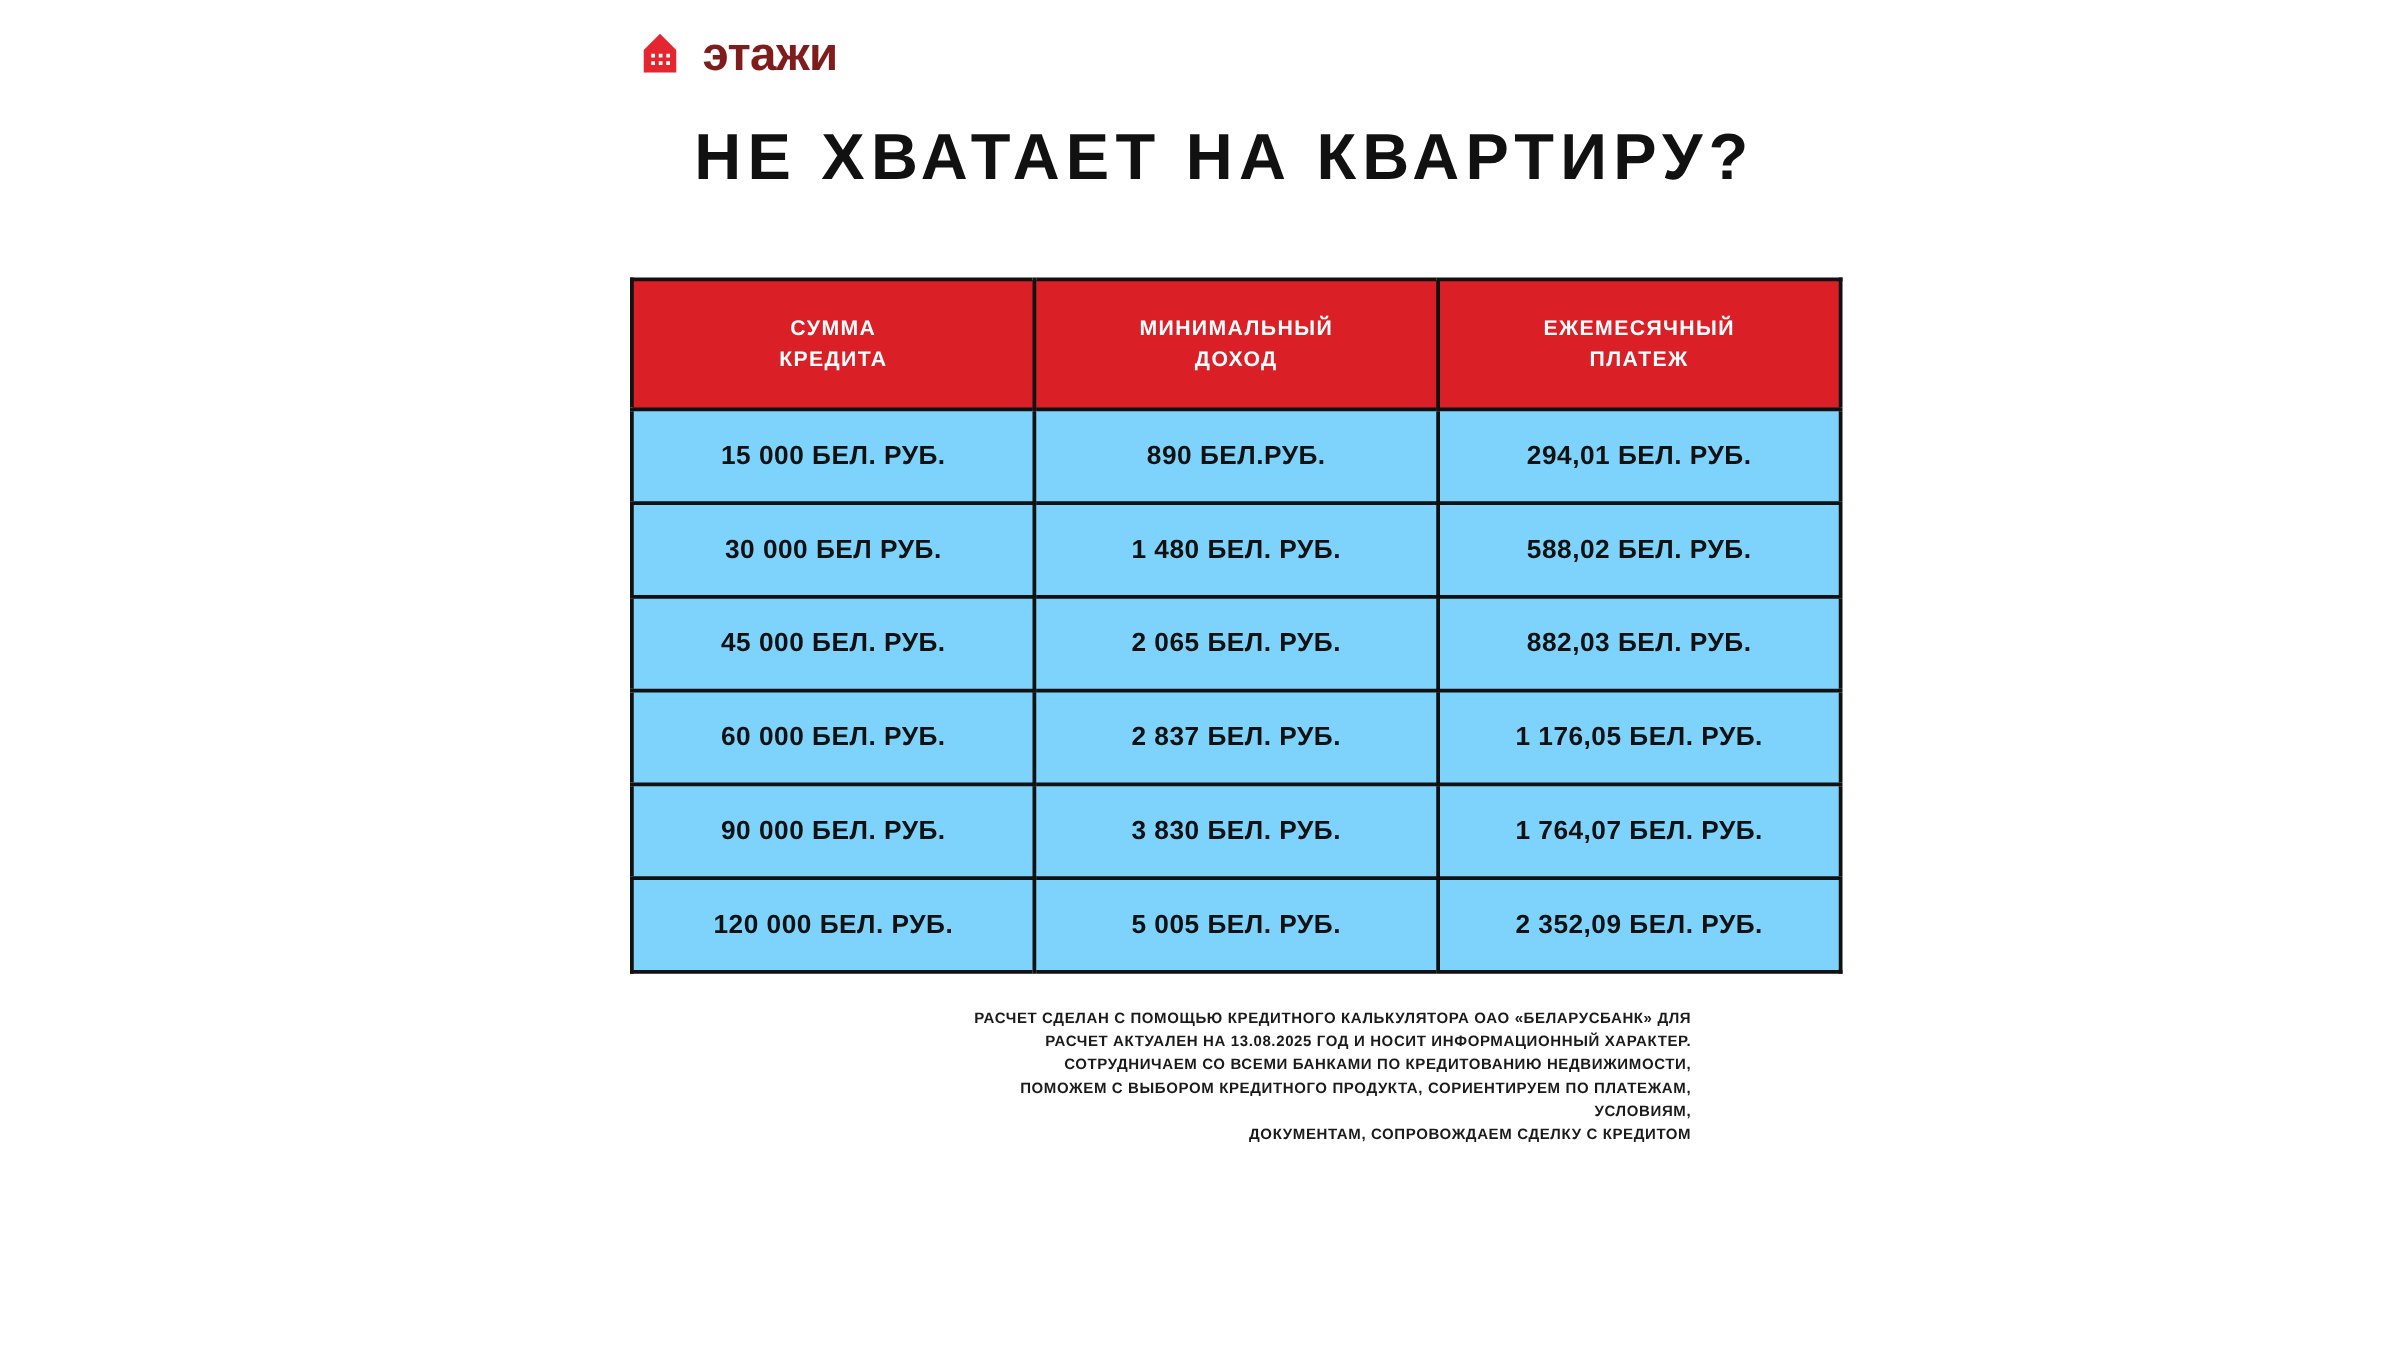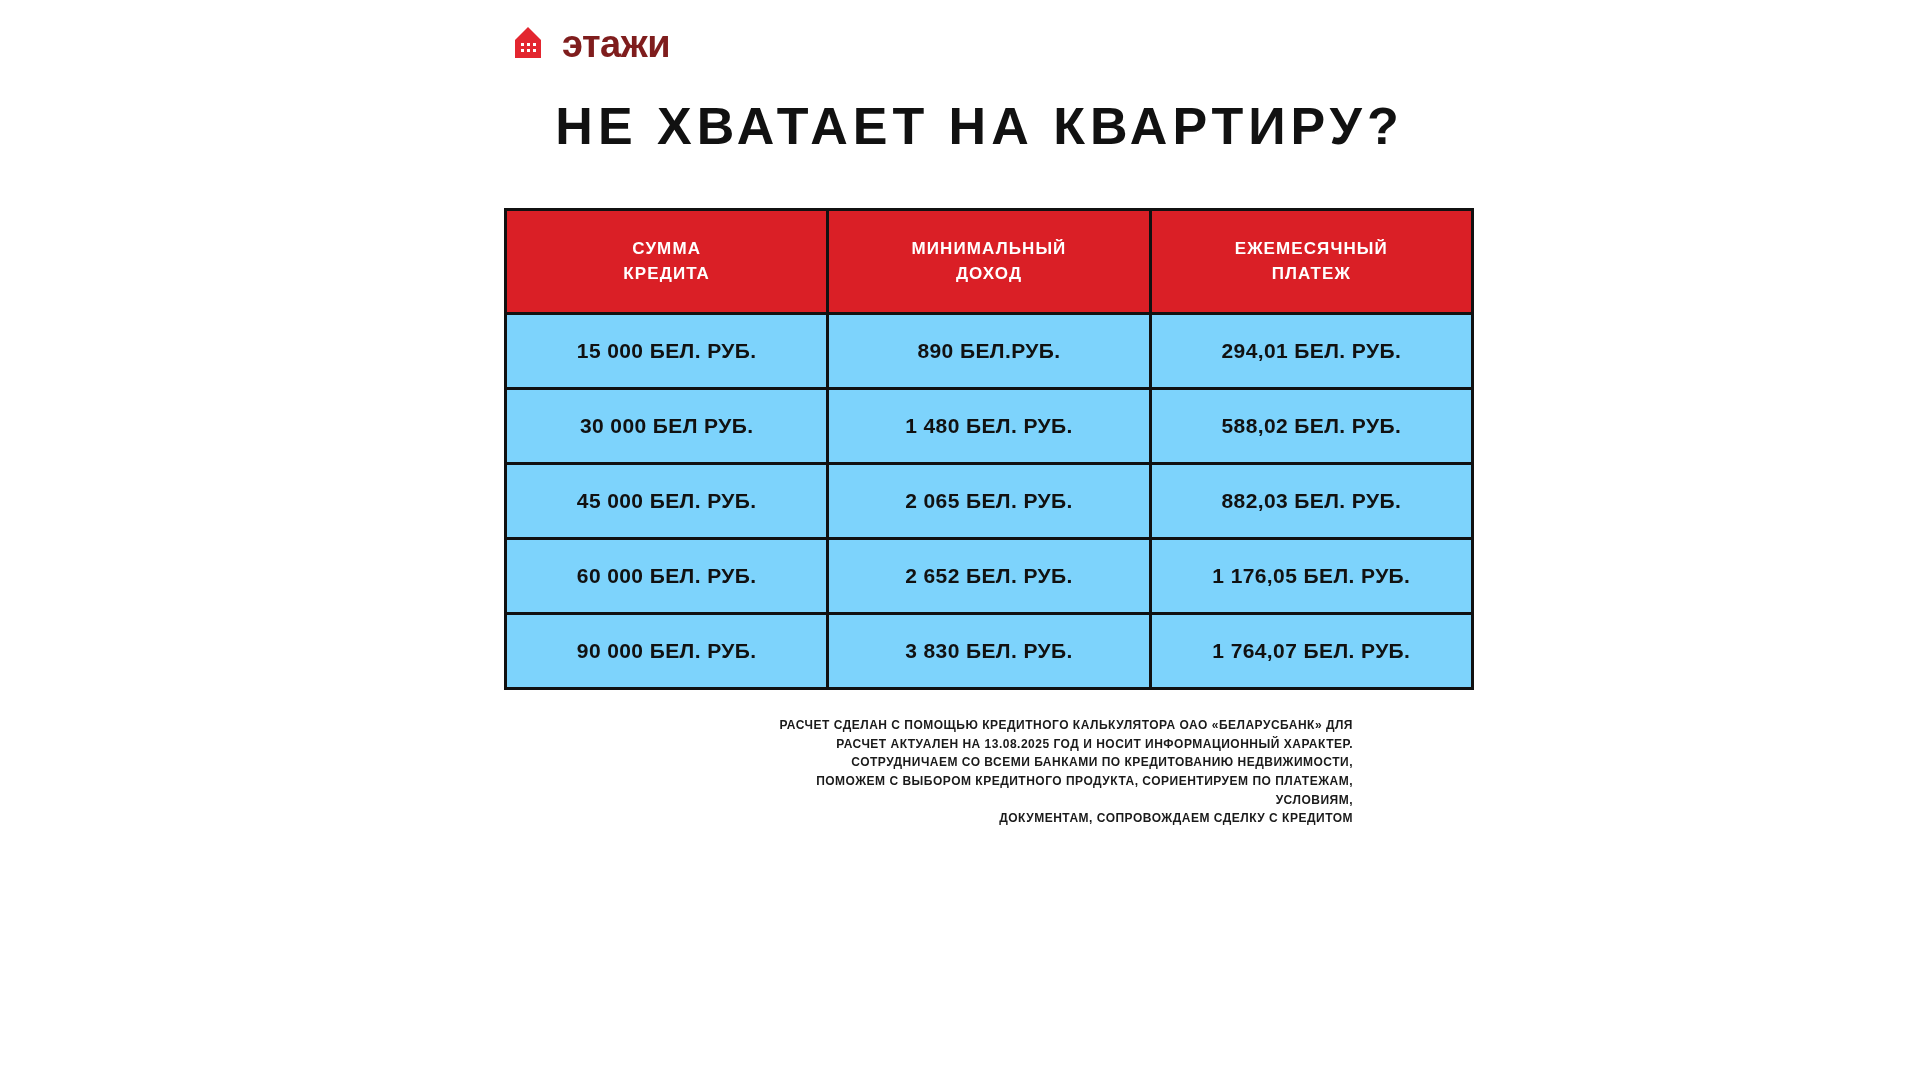--- a/index.html
+++ b/index.html
@@ -51,21 +51,21 @@
     font-size: 52px;
     font-weight: 800;
     letter-spacing: 5px;
     color: #111111;
     padding-left: 39px;
   }
   
   .content {
     position: absolute;
     left: 504px;
-    top: 208px;
+    top: 222px;
     width: 849px;
   }
   
   table.rates {
     border-collapse: collapse;
     width: 970px;
     table-layout: fixed;
     border: 3px solid #111111;
   }
   table.rates th {
@@ -170,27 +170,32 @@
           <td>1 480 БЕЛ. РУБ.</td>
           <td>588,02 БЕЛ. РУБ.</td>
         </tr>
         <tr>
           <td>45 000 БЕЛ. РУБ.</td>
           <td>2 065 БЕЛ. РУБ.</td>
           <td>882,03 БЕЛ. РУБ.</td>
         </tr>
         <tr>
           <td>60 000 БЕЛ. РУБ.</td>
-          <td>2 652 БЕЛ. РУБ.</td>
+          <td>2 837 БЕЛ. РУБ.</td>
           <td>1 176,05 БЕЛ. РУБ.</td>
         </tr>
         <tr>
           <td>90 000 БЕЛ. РУБ.</td>
           <td>3 830 БЕЛ. РУБ.</td>
           <td>1 764,07 БЕЛ. РУБ.</td>
+        </tr>
+        <tr>
+          <td>120 000 БЕЛ. РУБ.</td>
+          <td>5 005 БЕЛ. РУБ.</td>
+          <td>2 352,09 БЕЛ. РУБ.</td>
         </tr>
       </tbody>
     </table>
 
 
     <div class="disclaimer">
       <p>РАСЧЕТ СДЕЛАН С ПОМОЩЬЮ КРЕДИТНОГО КАЛЬКУЛЯТОРА ОАО «БЕЛАРУСБАНК» ДЛЯ</p>
       <p>РАСЧЕТ АКТУАЛЕН НА 13.08.2025 ГОД И НОСИТ ИНФОРМАЦИОННЫЙ ХАРАКТЕР.</p>
       <p>СОТРУДНИЧАЕМ СО ВСЕМИ БАНКАМИ ПО КРЕДИТОВАНИЮ НЕДВИЖИМОСТИ,</p>
       <p>ПОМОЖЕМ С ВЫБОРОМ КРЕДИТНОГО ПРОДУКТА, СОРИЕНТИРУЕМ ПО ПЛАТЕЖАМ,</p>

